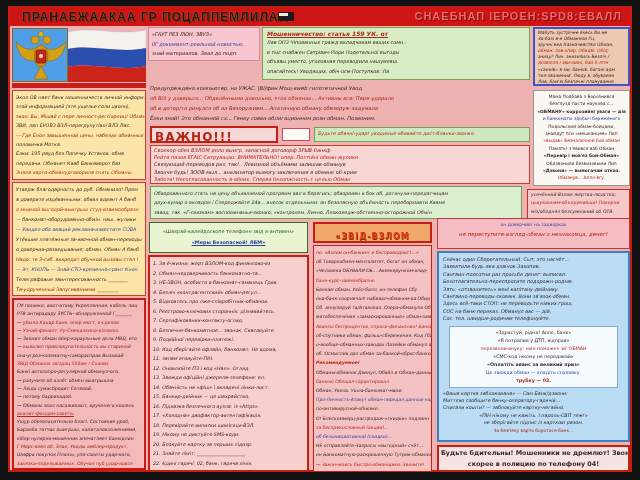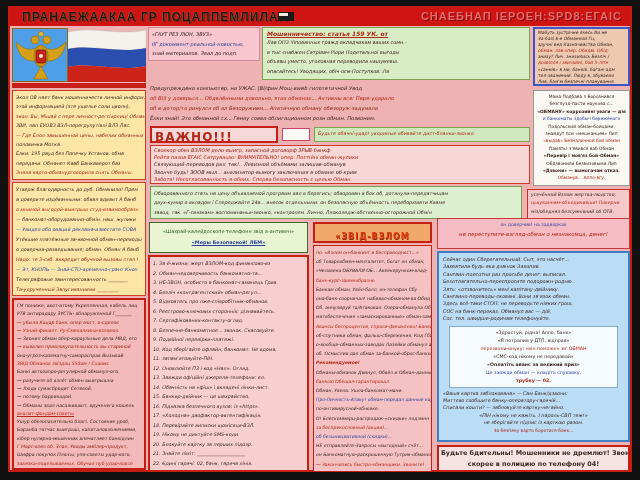--- a/index.html
+++ b/index.html
@@ -25,21 +25,21 @@
 
 <div id="stage">
 
   <div class="abs poster" style="left:8px;top:6px;width:624px;height:466px;"></div>
 
   <div class="abs" style="left:10px;top:8px;width:620px;height:18px;background:#cf1414;">
     <span class="abs titleTxt" style="left:12px;top:2px;font-size:12px;">ПРАНАЕЖААКАА ГР ПОЦАППЕМЛИЛАЯ</span>
     <span class="abs" style="left:268px;top:4px;width:16px;height:9px;background:#1a1a1a;">
       <span class="abs" style="left:1px;top:1px;width:9px;height:3px;background:#f2ede0;"></span>
     </span>
-    <span class="abs titleTxt" style="right:8px;top:2px;font-size:11px;color:#e86a6a;text-shadow:1px 1px 0 #7a0c0c;">СНАЕБНАП ІЕРОЕН:SРD8:ЕГАІС</span>
+    <span class="abs titleTxt" style="right:8px;top:2px;font-size:11px;color:#e86a6a;text-shadow:1px 1px 0 #7a0c0c;">СНАЕБНАП ІЕРОЕН:SРD8:ЕВАЛЛ</span>
   </div>
 
   <div class="abs" style="left:12px;top:28px;width:56px;height:54px;background:#4f9fe8;border:1px solid #8a6a20;">
     <svg width="56" height="54" viewBox="0 0 56 54">
       <path d="M28,30 C14,36 5,27 3,13 C12,22 20,22 26,17 Z" fill="#d4a017" stroke="#8a6a10" stroke-width="0.6"></path>
       <path d="M28,30 C42,36 51,27 53,13 C44,22 36,22 30,17 Z" fill="#d4a017" stroke="#8a6a10" stroke-width="0.6"></path>
       <ellipse cx="28" cy="27" rx="7" ry="11" fill="#c89614" stroke="#8a6a10" stroke-width="0.6"></ellipse>
       <circle cx="22" cy="11" r="4" fill="#d4a017" stroke="#8a6a10" stroke-width="0.6"></circle>
       <circle cx="34" cy="11" r="4" fill="#d4a017" stroke="#8a6a10" stroke-width="0.6"></circle>
       <circle cx="28" cy="5" r="2.6" fill="#e2b62e" stroke="#8a6a10" stroke-width="0.6"></circle>

